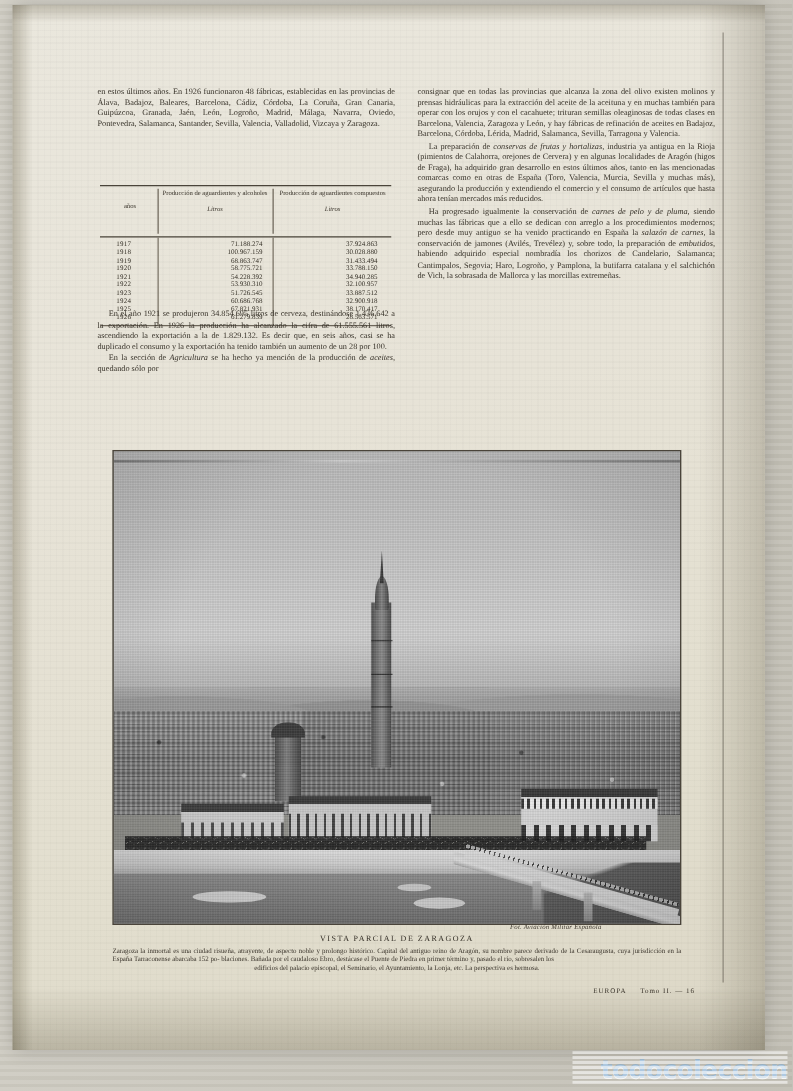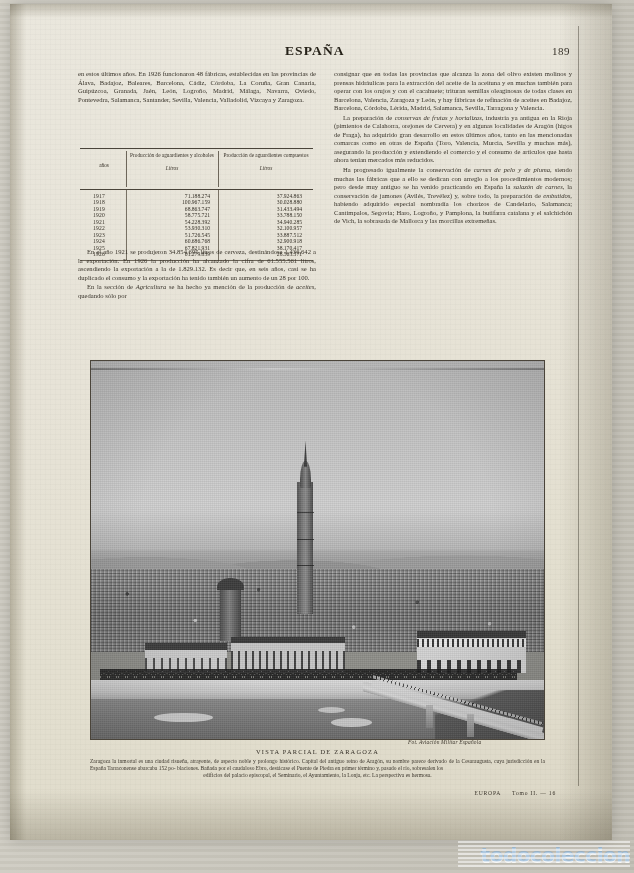--- a/index.html
+++ b/index.html
@@ -381,24 +381,20 @@
 
   <div class="sheet"></div>
   <div class="edge-left"></div>
   <div class="edge-top"></div>
   <div class="edge-right"></div>
   <div class="edge-bottom"></div>
   <div class="right-rule"></div>
 
   <div class="page">
 
-    <div class="pg-header">
-      <div class="pg-title">ESPAÑA</div>
-      <div class="pg-num">189</div>
-    </div>
 
     <div class="cols">
 
       <div class="col left">
         <p>en estos últimos años. En 1926 funcionaron 48 fábricas, establecidas en las provincias de Álava, Badajoz, Baleares, Barcelona, Cádiz, Córdoba, La Coruña, Gran Canaria, Guipúzcoa, Granada, Jaén, León, Logroño, Madrid, Málaga, Navarra, Oviedo, Pontevedra, Salamanca, Santander, Sevilla, Valencia, Valladolid, Vizcaya y Zaragoza.</p>
       </div>
 
       <div class="stats-table">
         <div class="tbl-rule"></div>
         <div class="tbl-head">

